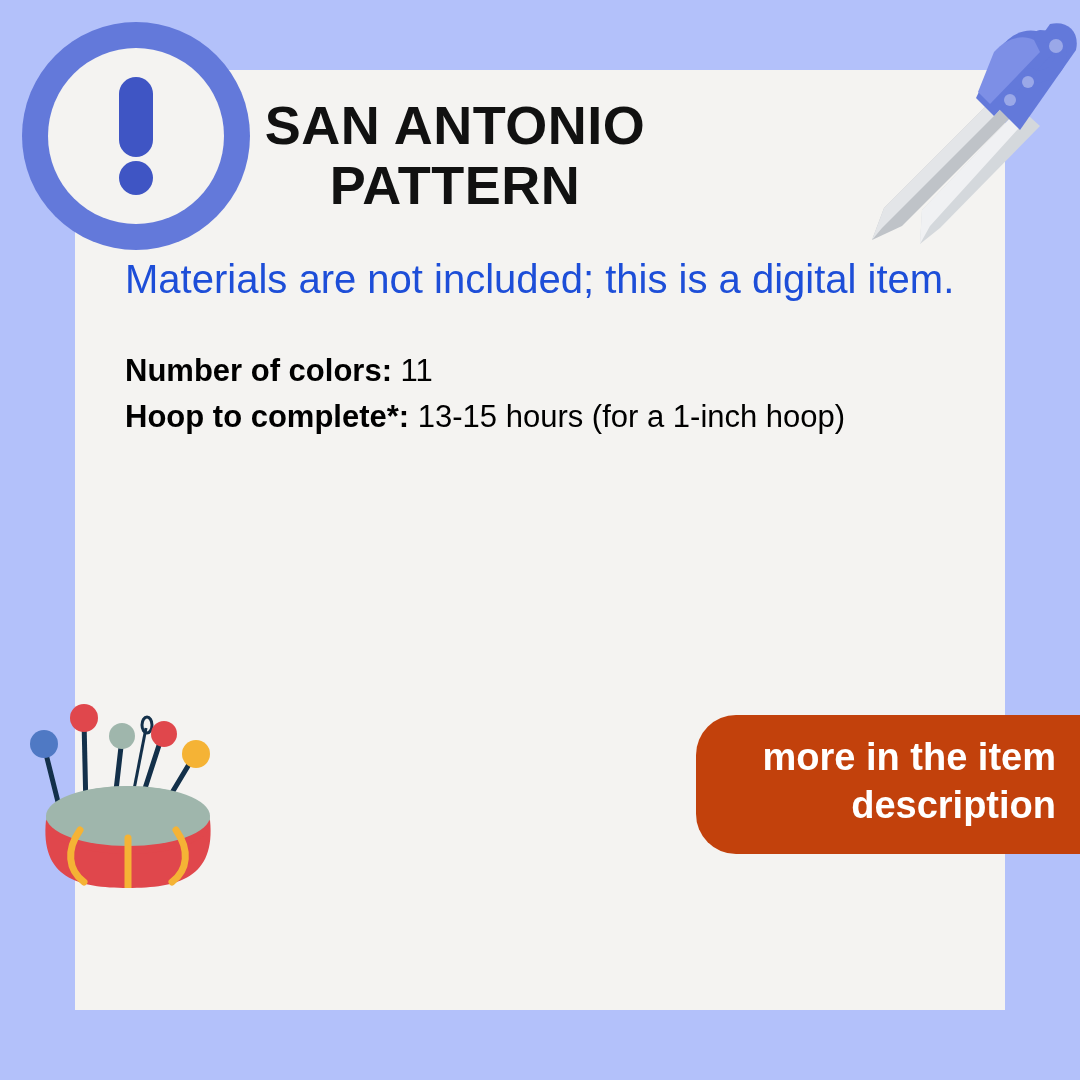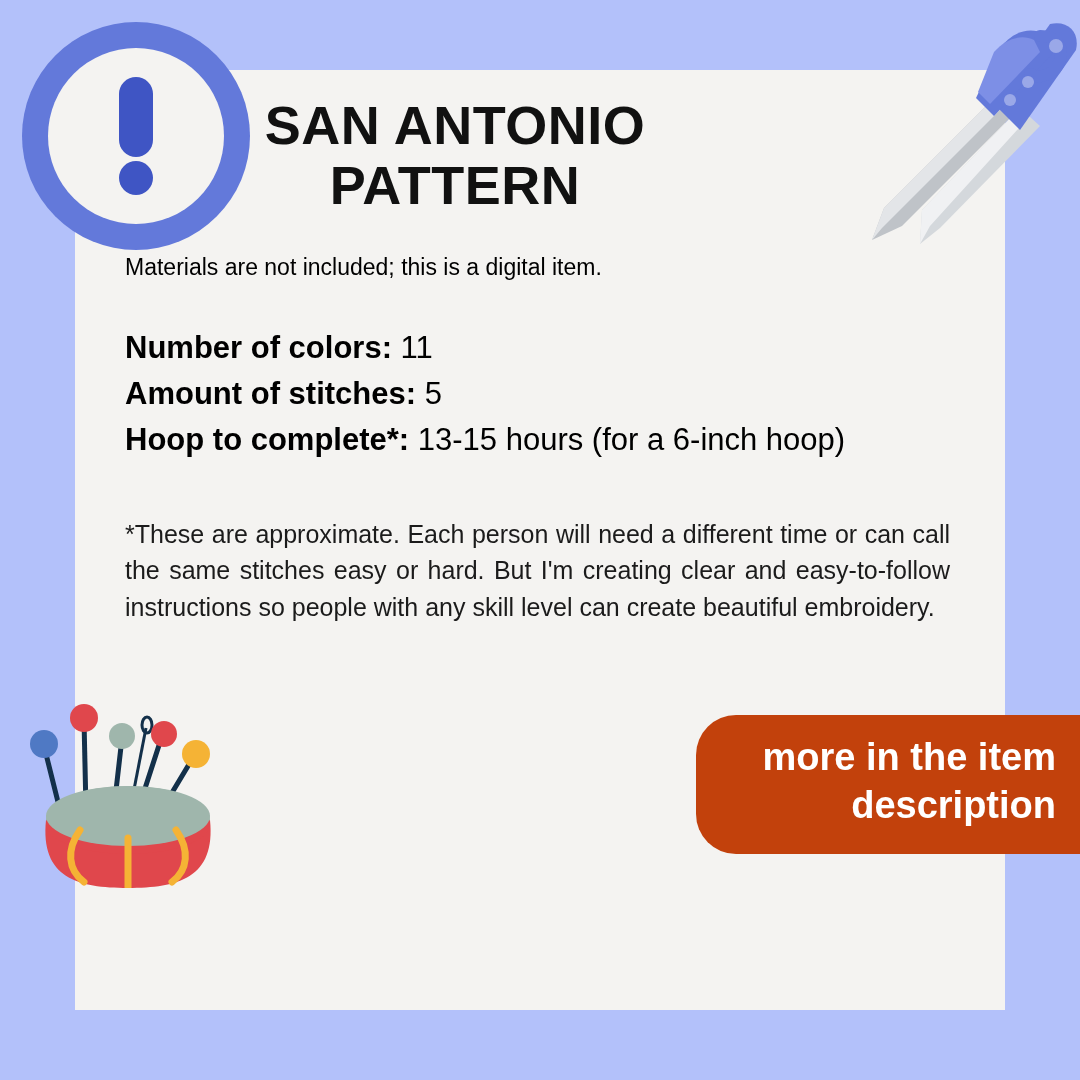--- a/index.html
+++ b/index.html
@@ -108,22 +108,22 @@
     font-size: 54px;
     line-height: 1.12;
     font-weight: bold;
     color: #111111;
     letter-spacing: 0.5px;
     width: 640px;
     margin-left: 10px;
   }
   .intro {
     margin: 36px 0 0 0;
-    font-size: 23px;
-    color: #000000;
+    font-size: 40px;
+    color: #1d4ed8;
     line-height: 1.35;
   }
   .specs {
     margin: 42px 0 0 0;
     font-size: 31px;
     color: #000000;
     line-height: 1.49;
   }
   .specs .row {
     display: block;
@@ -230,27 +230,22 @@
     <h1 class="title">SAN ANTONIO PATTERN</h1>
 
     <p class="intro">Materials are not included; this is a digital item.</p>
 
     <div class="specs">
       <span class="row">
         <b>Number of colors:</b>
         <span>11</span>
       </span>
       <span class="row">
-        <b>Amount of stitches:</b>
-        <span>5</span>
-      </span>
-      <span class="row">
         <b>Hoop to complete*:</b>
-        <span>13-15 hours (for a 6-inch hoop)</span>
+        <span>13-15 hours (for a 1-inch hoop)</span>
       </span>
     </div>
 
-    <p class="note">*These are approximate. Each person will need a different time or can call the same stitches easy or hard. But I'm creating clear and easy-to-follow instructions so people with any skill level can create beautiful embroidery.</p>
   </div>
 
   <div class="cta">more in the item description</div>
 
 </div>
 
 </body></html>

